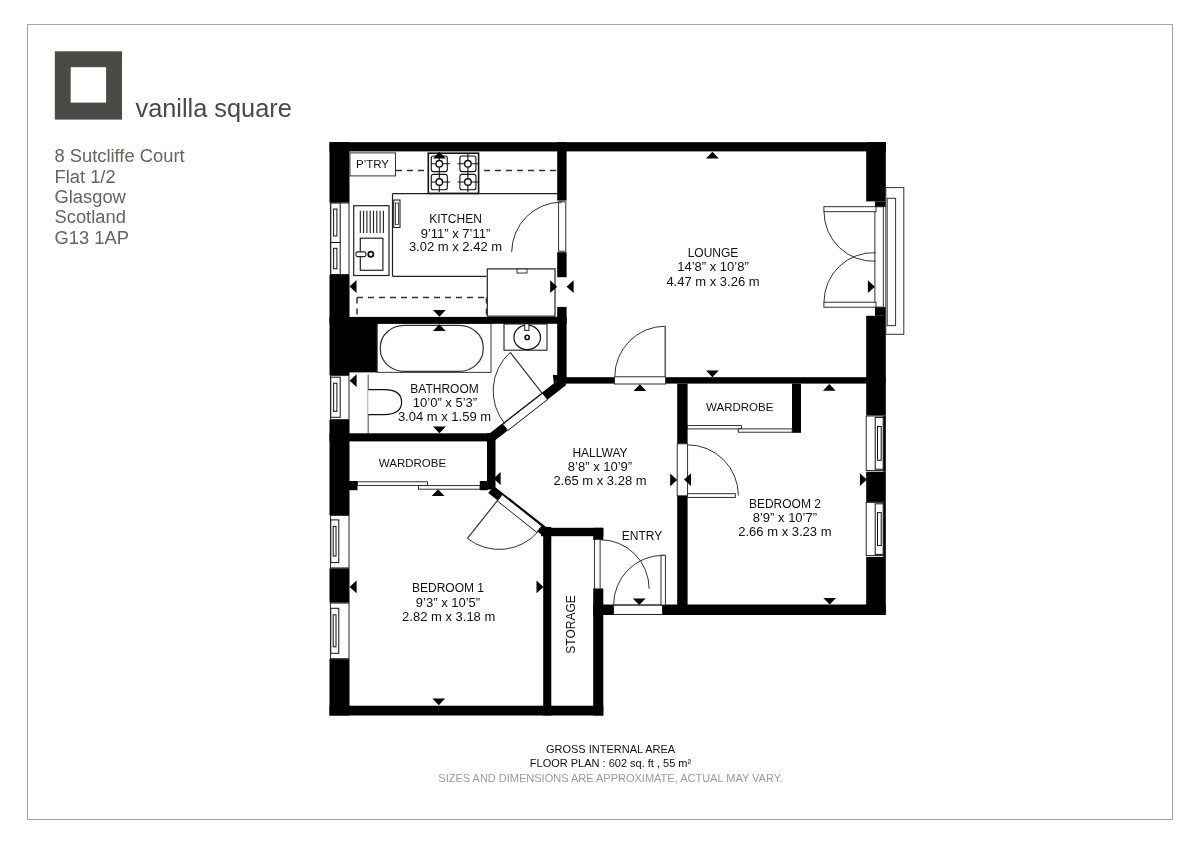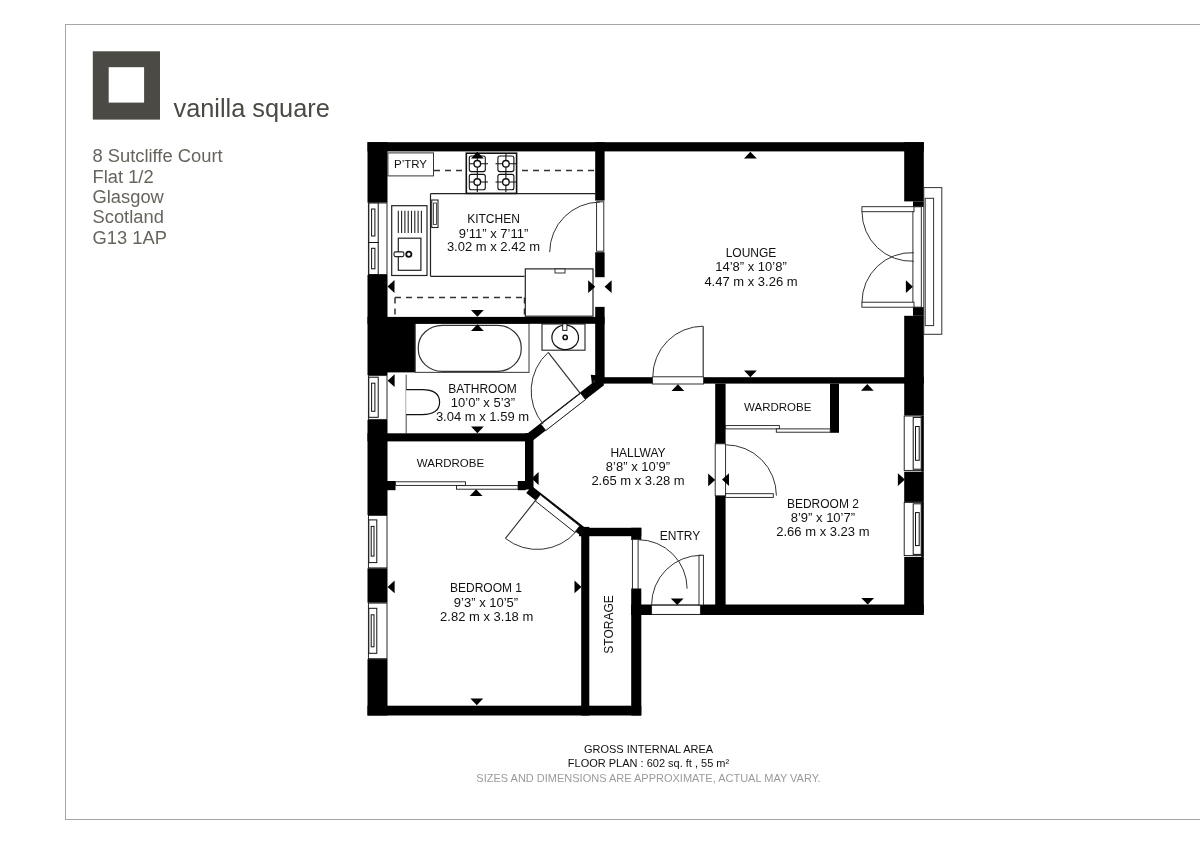--- a/index.html
+++ b/index.html
@@ -1,16 +1,16 @@
 <!DOCTYPE html>
 <html><head>
 <meta charset="utf-8">
 <style>
   html,body{margin:0;padding:0;background:#fff;}
-  .page{position:relative;width:1048px;height:848px;background:#fff;font-family:"Liberation Sans",sans-serif;margin-left:38px;}
+  .page{position:relative;width:1048px;height:848px;background:#fff;font-family:"Liberation Sans",sans-serif;}
   svg{position:absolute;left:0;top:0;}
   text{font-family:"Liberation Sans",sans-serif;}
   .rl{font-size:13px;fill:#111;}
   .rn{font-size:12px;fill:#111;}
   .sl{font-size:11.5px;fill:#111;}
 </style>
 </head>
 <body>
 <div class="page">
 <svg width="1200" height="848" viewBox="0 0 1200 848">

